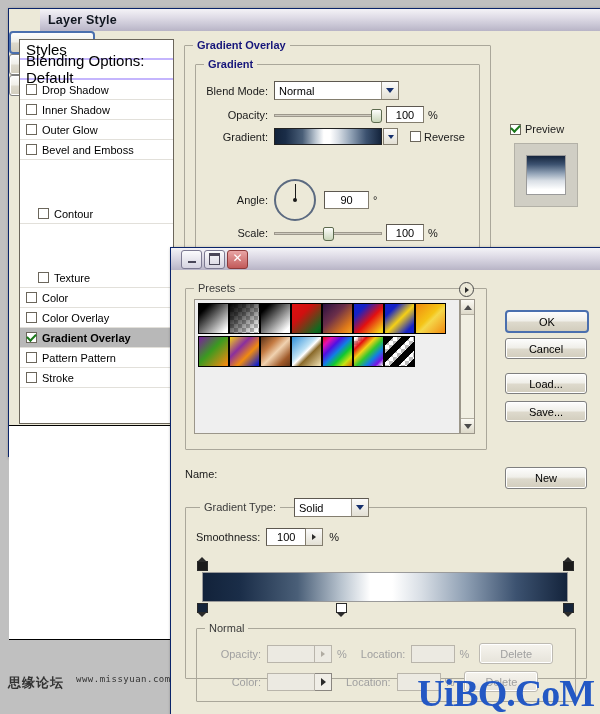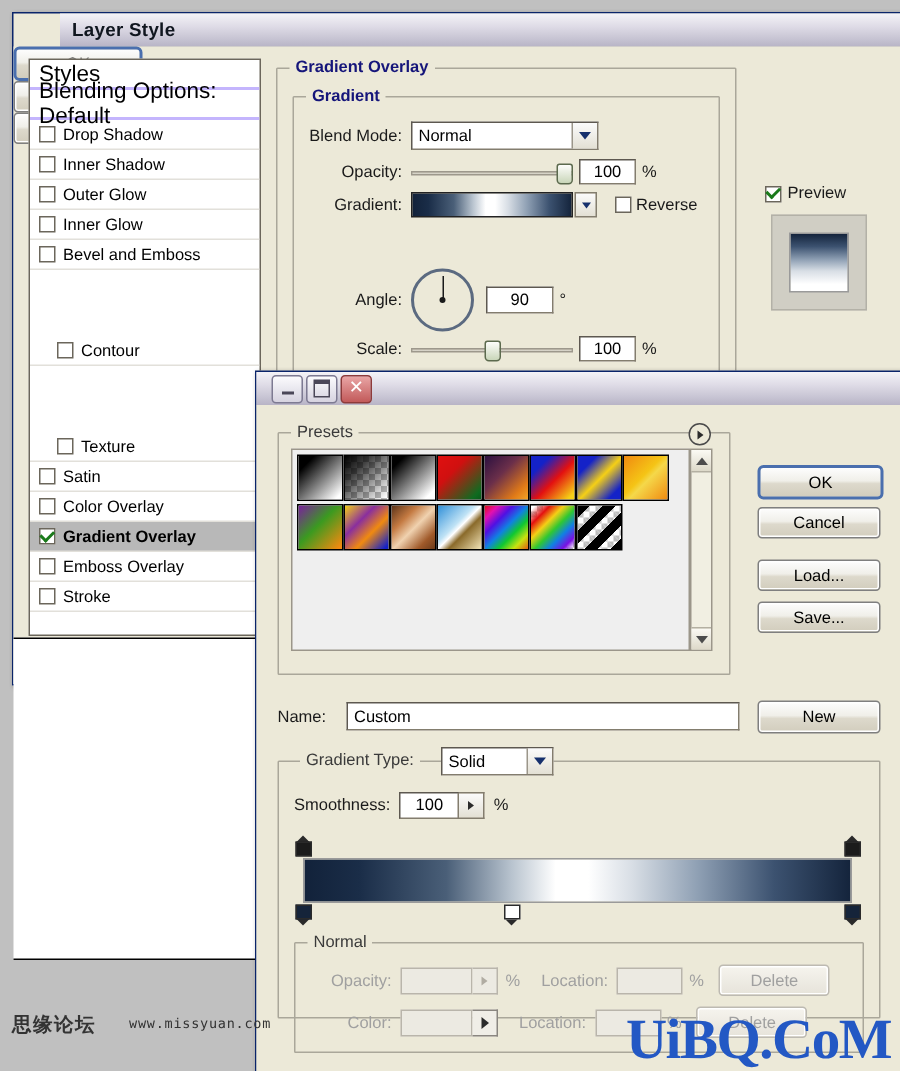--- a/index.html
+++ b/index.html
@@ -179,21 +179,21 @@
   .stop.bot .box{bottom:4px;}
 
   
   #uibq-watermark{
     position:absolute;right:6px;bottom:2px;
     font-family:"Liberation Serif","DejaVu Serif",serif;
     font-size:38px;font-weight:bold;color:#2358c4;
     letter-spacing:-1px;line-height:1;pointer-events:none;
   }
   #missyuan-watermark{
-    position:absolute;left:8px;bottom:22px;display:flex;align-items:center;gap:22px;
+    position:absolute;left:8px;bottom:22px;display:flex;align-items:flex-start;gap:12px;
     color:#333;pointer-events:none;
   }
   #missyuan-watermark .cn{font-size:13px;letter-spacing:1px;font-weight:bold;}
   #missyuan-watermark .url{font-size:9px;letter-spacing:.5px;font-family:"DejaVu Sans Mono",monospace;}
 </style>
 </head>
 <body>
 
 <div class="win" id="layer-style-window" style="left:8px;top:8px;width:584px;height:447px;padding-left:31px;">
 
@@ -221,49 +221,45 @@
           <div class="srow">
             <span class="cb"></span>
             <span>Inner Shadow</span>
           </div>
           <div class="srow">
             <span class="cb"></span>
             <span>Outer Glow</span>
           </div>
           <div class="srow">
             <span class="cb"></span>
-            <span>Inner Glow</span>
-          </div>
-          <div class="srow">
-            <span class="cb"></span>
             <span>Bevel and Emboss</span>
           </div>
           <div class="srow indent">
             <span class="cb"></span>
             <span>Contour</span>
           </div>
           <div class="srow indent">
             <span class="cb"></span>
             <span>Texture</span>
           </div>
           <div class="srow">
             <span class="cb"></span>
-            <span>Satin</span>
+            <span>Color</span>
           </div>
           <div class="srow">
             <span class="cb"></span>
             <span>Color Overlay</span>
           </div>
           <div class="srow sel">
             <span class="cb on"></span>
             <span>Gradient Overlay</span>
           </div>
           <div class="srow">
             <span class="cb"></span>
-            <span>Emboss Overlay</span>
+            <span>Pattern Pattern</span>
           </div>
           <div class="srow">
             <span class="cb"></span>
             <span>Stroke</span>
           </div>
         </div>
     </div>
 
     <div class="group" style="left:175px;top:14px;width:305px;height:225px;">
       <div class="glabel">Gradient Overlay</div>
@@ -431,23 +427,20 @@
       </div>
     </div>
 
     <div class="btn default" style="position:absolute;left:334px;top:40px;width:80px;height:19px;">OK</div>
     <div class="btn" style="position:absolute;left:334px;top:68px;width:80px;height:19px;">Cancel</div>
     <div class="btn" style="position:absolute;left:334px;top:103px;width:80px;height:19px;">Load...</div>
     <div class="btn" style="position:absolute;left:334px;top:131px;width:80px;height:19px;">Save...</div>
 
     <div class="row" style="left:14px;top:198px;">
       <div class="lbl" style="width:46px;">Name:</div>
-      <div class="inp" style="width:262px;height:19px;">
-        <span>Custom</span>
-      </div>
     </div>
     <div class="btn" style="position:absolute;left:334px;top:197px;width:80px;height:20px;">New</div>
 
     <div class="group gray" style="left:14px;top:237px;width:400px;height:170px;">
       <div class="glabel" style="left:14px;">Gradient Type:</div>
       <div class="combo" style="position:absolute;left:108px;top:-10px;width:75px;height:19px;background:#fff;">
         <span>Solid</span>
         <span class="arrow">
             <i class="caret"></i>
           </span>

